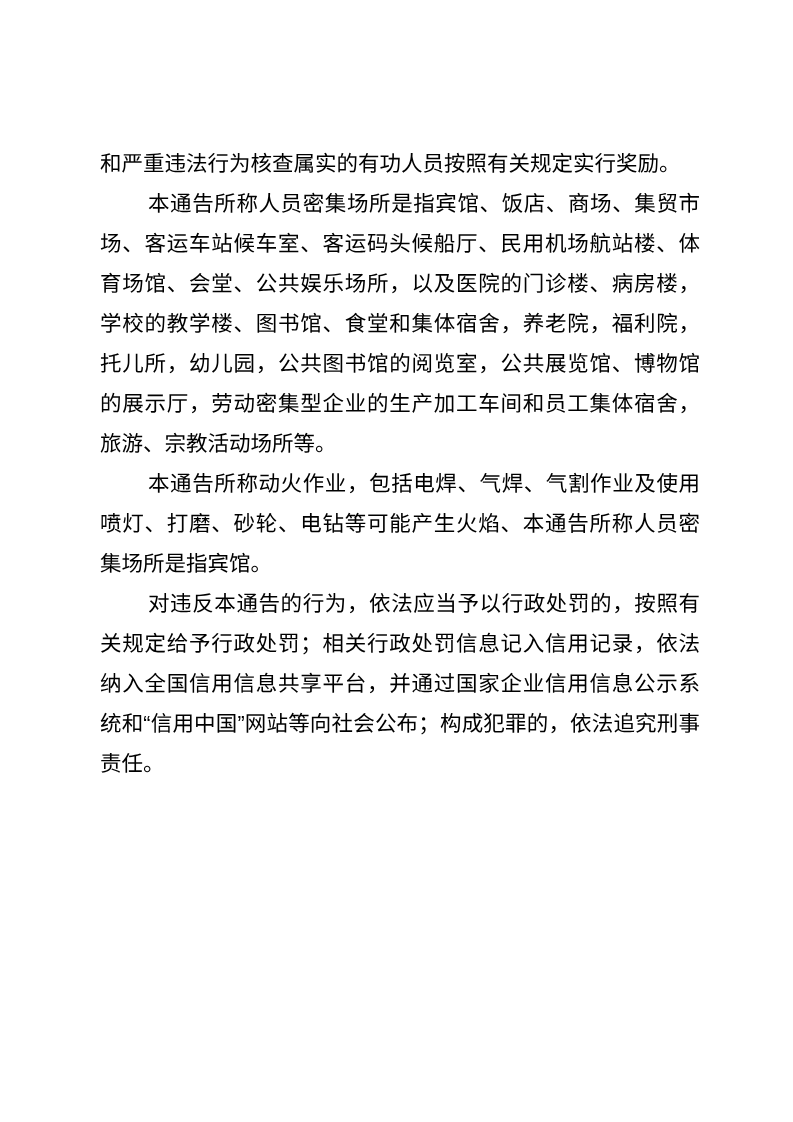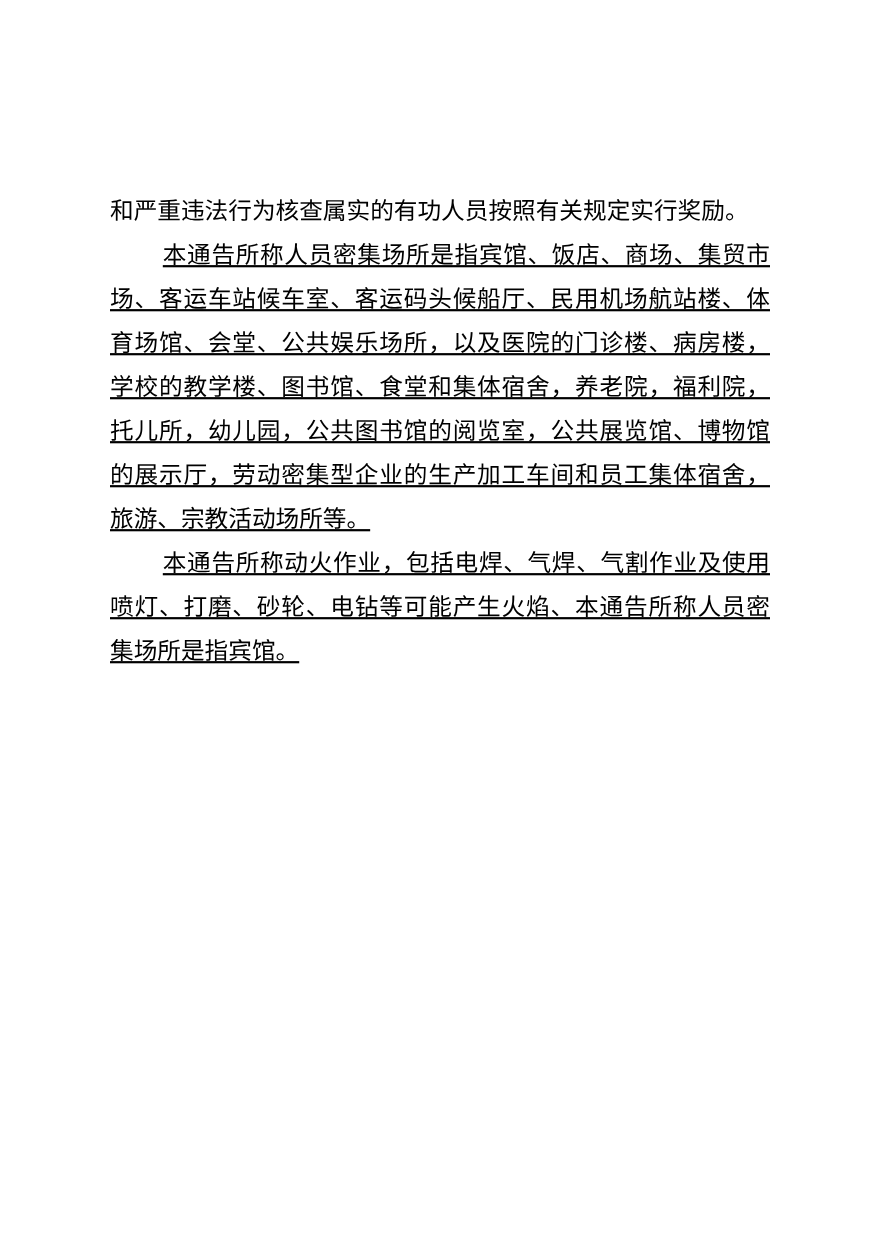--- a/index.html
+++ b/index.html
@@ -8,40 +8,38 @@
     background: #ffffff;
   }
   .page {
     position: relative;
     width: 793px;
     height: 824px;
     background: #ffffff;
     overflow: hidden;
     color: #000000;
     font-family: "Liberation Sans", "DejaVu Sans", sans-serif;
-    margin-top: 28px;
   }
   .text-block {
     position: absolute;
     top: 144px;
     left: 100px;
     width: 600px;
     font-size: 21.5px;
     line-height: 40px;
     text-align: justify;
     text-justify: inter-ideograph;
     letter-spacing: 0;
   }
   .text-block p {
     margin: 0;
     padding: 0;
   }
   .text-block p.indent {
     text-indent: 48px;
-    text-decoration: underline;
   }
   .page-footer {
     position: absolute;
     top: 1034px;
     left: 0;
     width: 793px;
     text-align: center;
     font-family: "Liberation Serif", "DejaVu Serif", serif;
     font-size: 20px;
     line-height: 24px;
@@ -60,19 +58,20 @@
 </style>
 </head>
 <body>
 
 <div class="page">
 
   <main class="text-block">
     <p>和严重违法行为核查属实的有功人员按照有关规定实行奖励。</p>
     <p class="indent">本通告所称人员密集场所是指宾馆、饭店、商场、集贸市场、客运车站候车室、客运码头候船厅、民用机场航站楼、体育场馆、会堂、公共娱乐场所，以及医院的门诊楼、病房楼，学校的教学楼、图书馆、食堂和集体宿舍，养老院，福利院，托儿所，幼儿园，公共图书馆的阅览室，公共展览馆、博物馆的展示厅，劳动密集型企业的生产加工车间和员工集体宿舍，旅游、宗教活动场所等。</p>
     <p class="indent">本通告所称动火作业，包括电焊、气焊、气割作业及使用喷灯、打磨、砂轮、电钻等可能产生火焰、本通告所称人员密集场所是指宾馆。</p>
+    <p class="indent">对违反本通告的行为，依法应当予以行政处罚的，按照有关规定给予行政处罚；相关行政处罚信息记入信用记录，依法纳入全国信用信息共享平台，并通过国家企业信用信息公示系统和“信用中国”网站等向社会公布；构成犯罪的，依法追究刑事责任。</p>
   </main>
 
   <footer class="page-footer">
     <span class="dash">—</span><span class="num">4</span><span class="dash">—</span>
   </footer>
 
 </div>
 
 </body></html>

